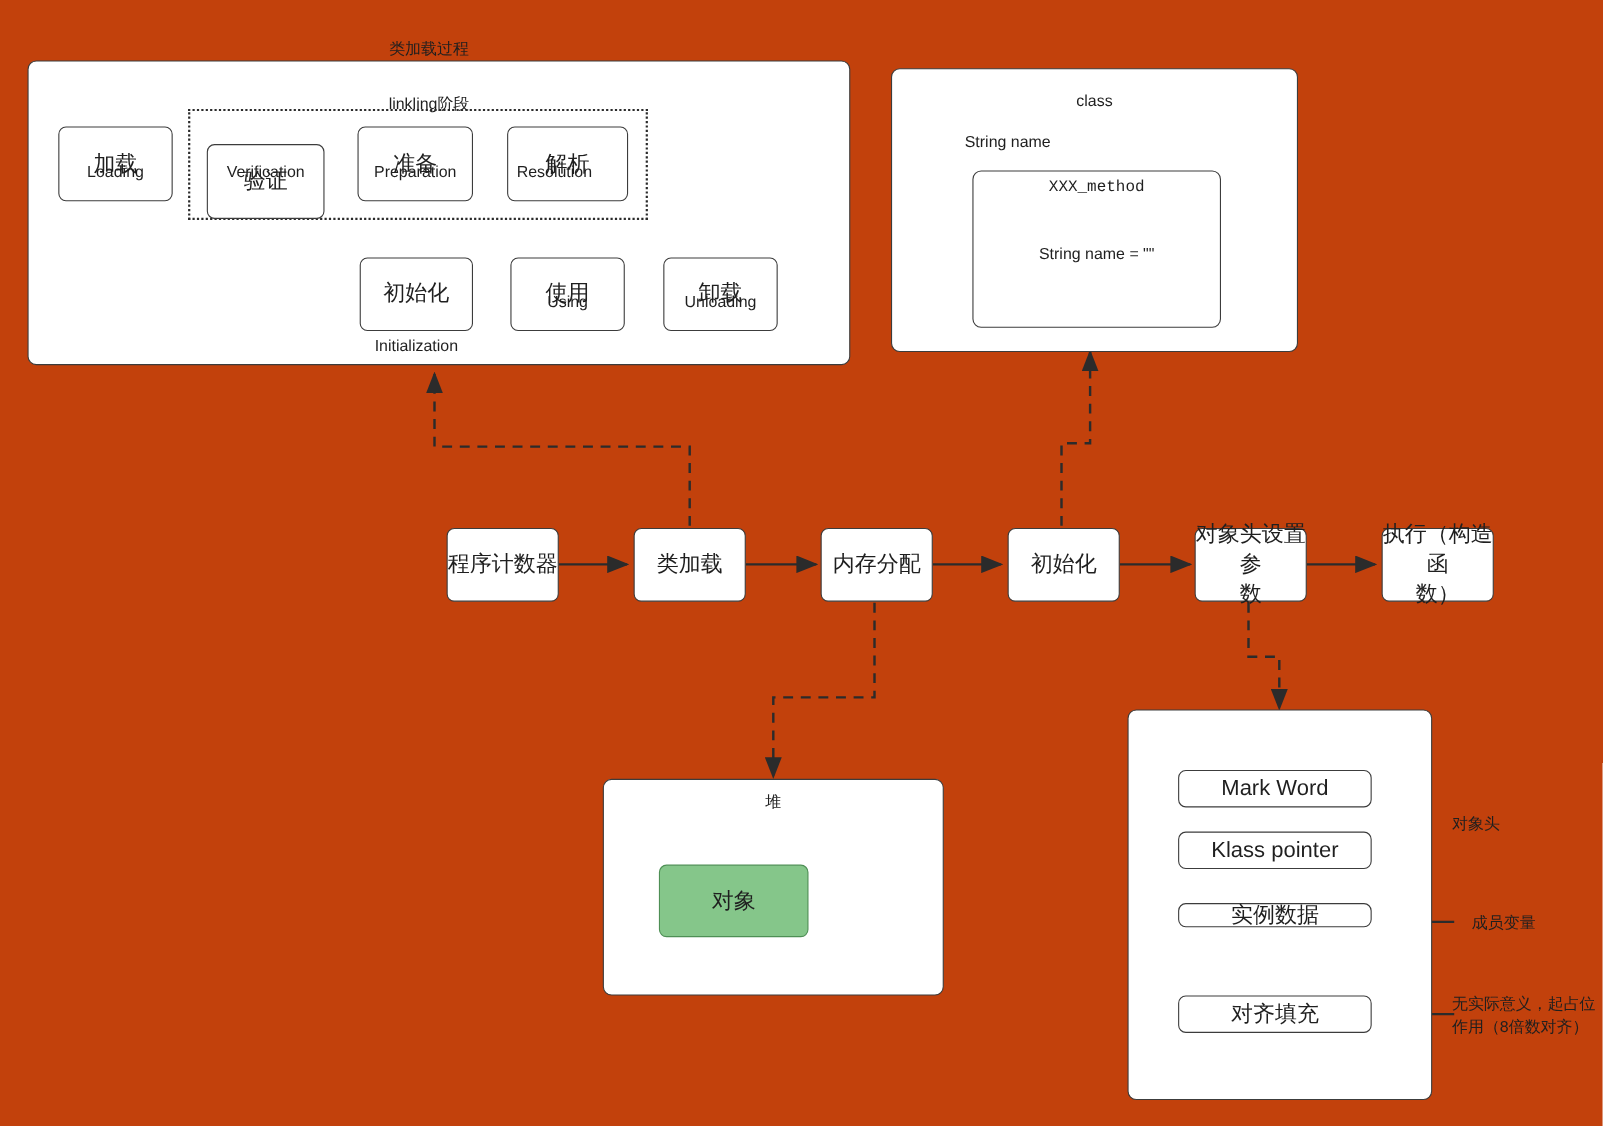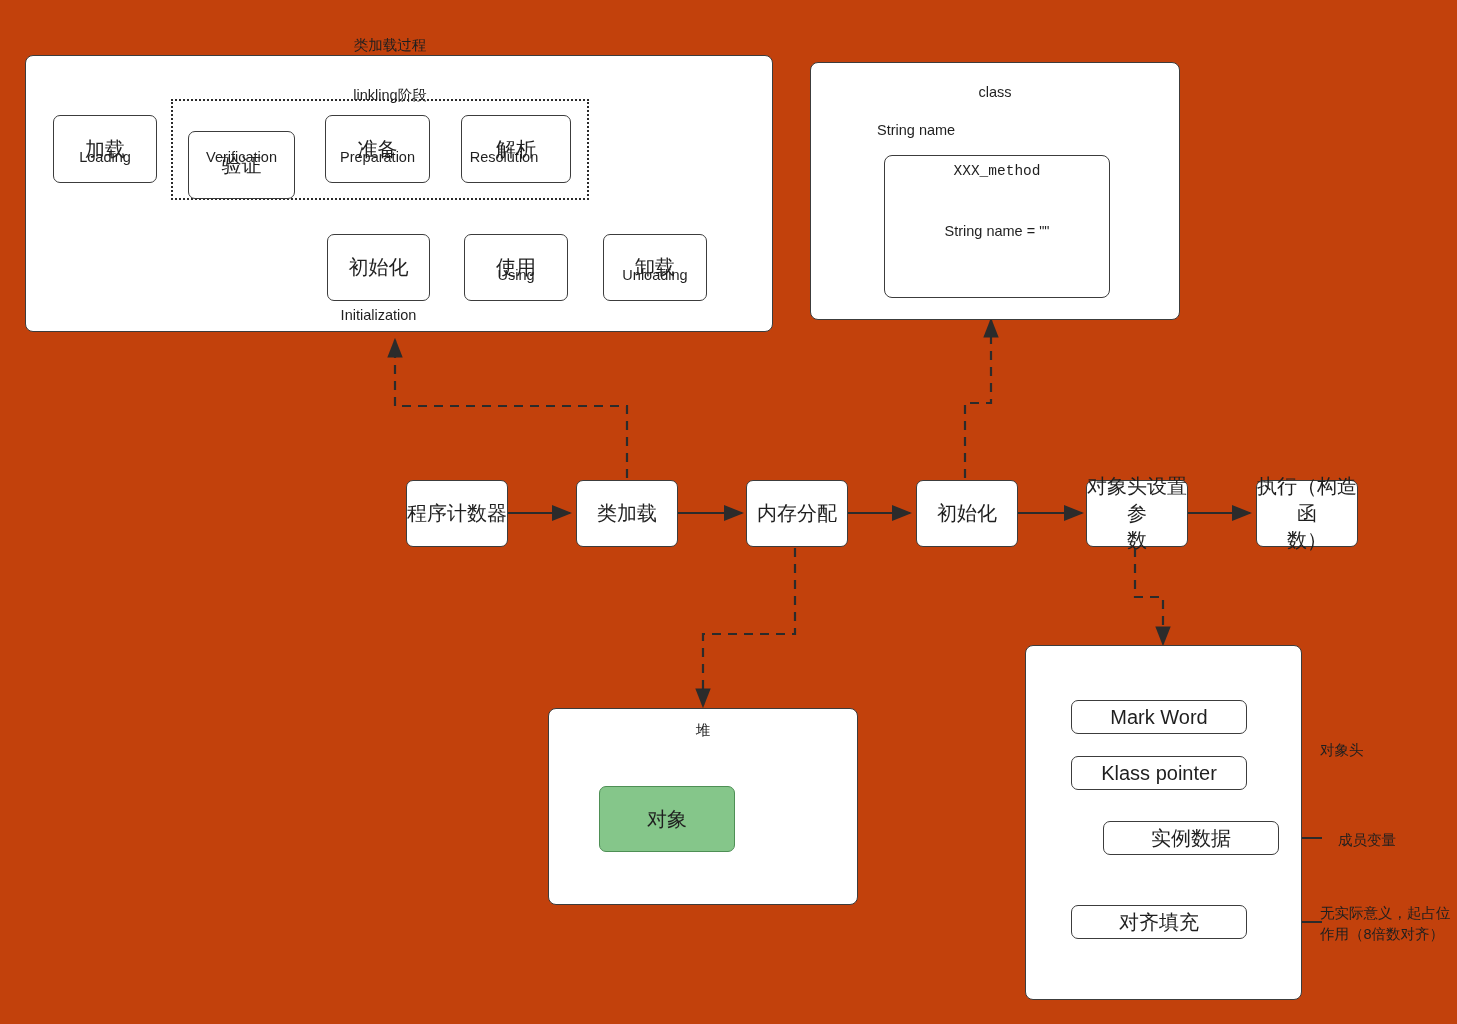--- a/index.html
+++ b/index.html
@@ -197,21 +197,21 @@
   <div class="caption" style="left:548px; top:721px; width:310px;">堆</div>
 
   <div class="node green" style="left:599px; top:786px; width:136px; height:66px;">对象</div>
 
   <div class="container" style="left:1025px; top:645px; width:277px; height:355px;"></div>
 
   <div class="node" style="left:1071px; top:700px; width:176px; height:34px;">Mark Word</div>
 
   <div class="node" style="left:1071px; top:756px; width:176px; height:34px;">Klass pointer</div>
 
-  <div class="node" style="left:1071px; top:821px; width:176px; height:34px;margin-left:32px;">实例数据</div>
+  <div class="node" style="left:1071px; top:821px; width:176px; height:22px;">实例数据</div>
 
   <div class="node" style="left:1071px; top:905px; width:176px; height:34px;">对齐填充</div>
 
   <div class="caption left" style="left:1320px; top:741px; width:140px;">对象头</div>
 
   <div class="caption left" style="left:1338px; top:831px; width:140px;">成员变量</div>
 
   <div class="caption left" style="left:1320px; top:903px; width:150px; line-height:1.45;">无实际意义，起占位
 作用（8倍数对齐）</div>
 

